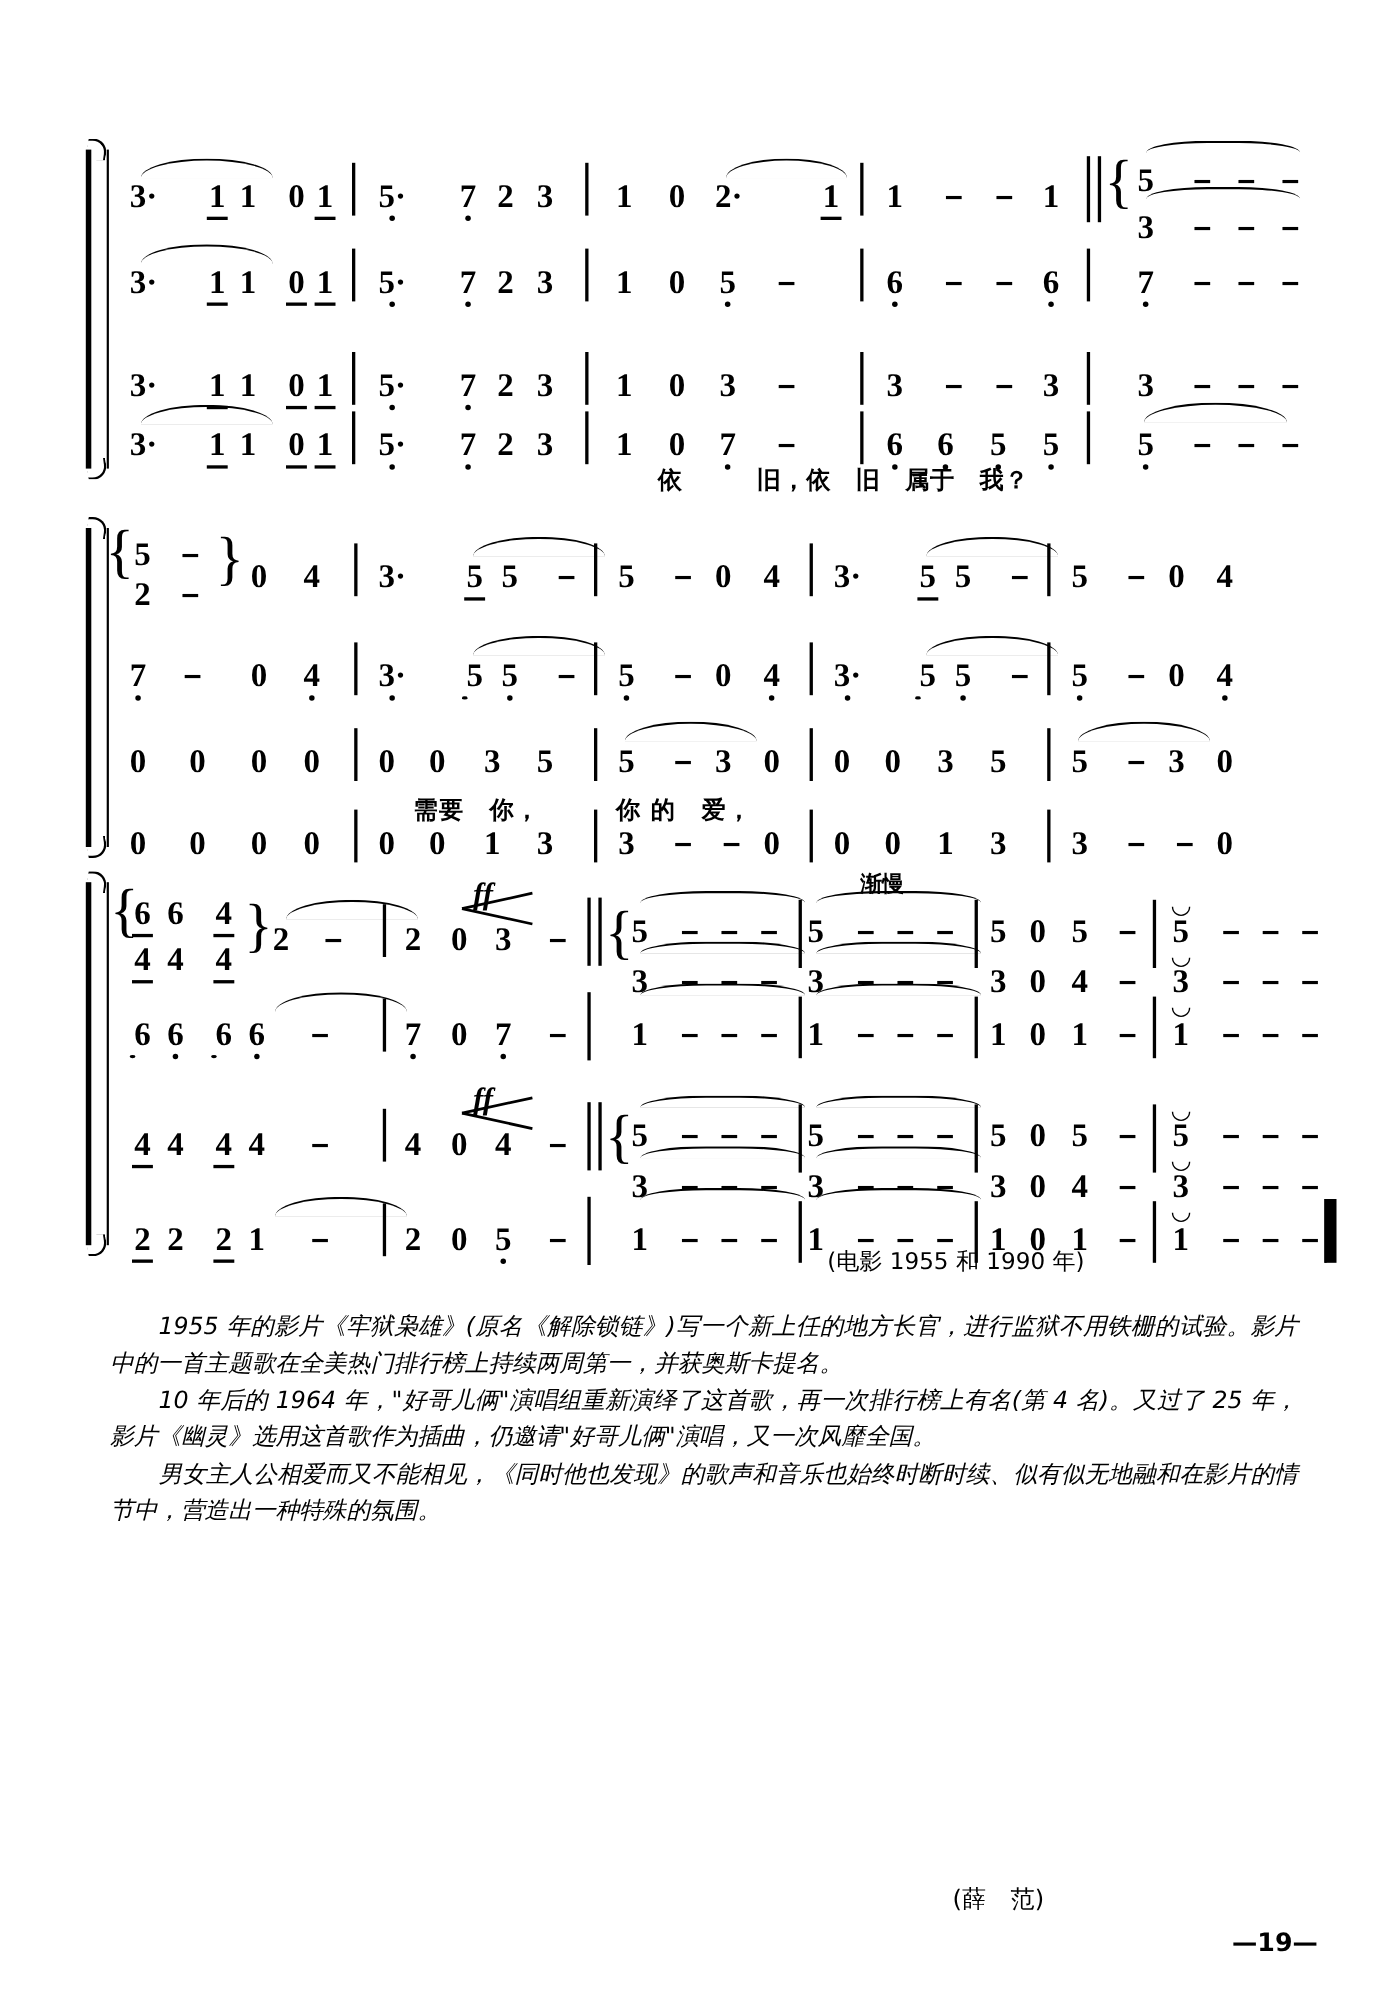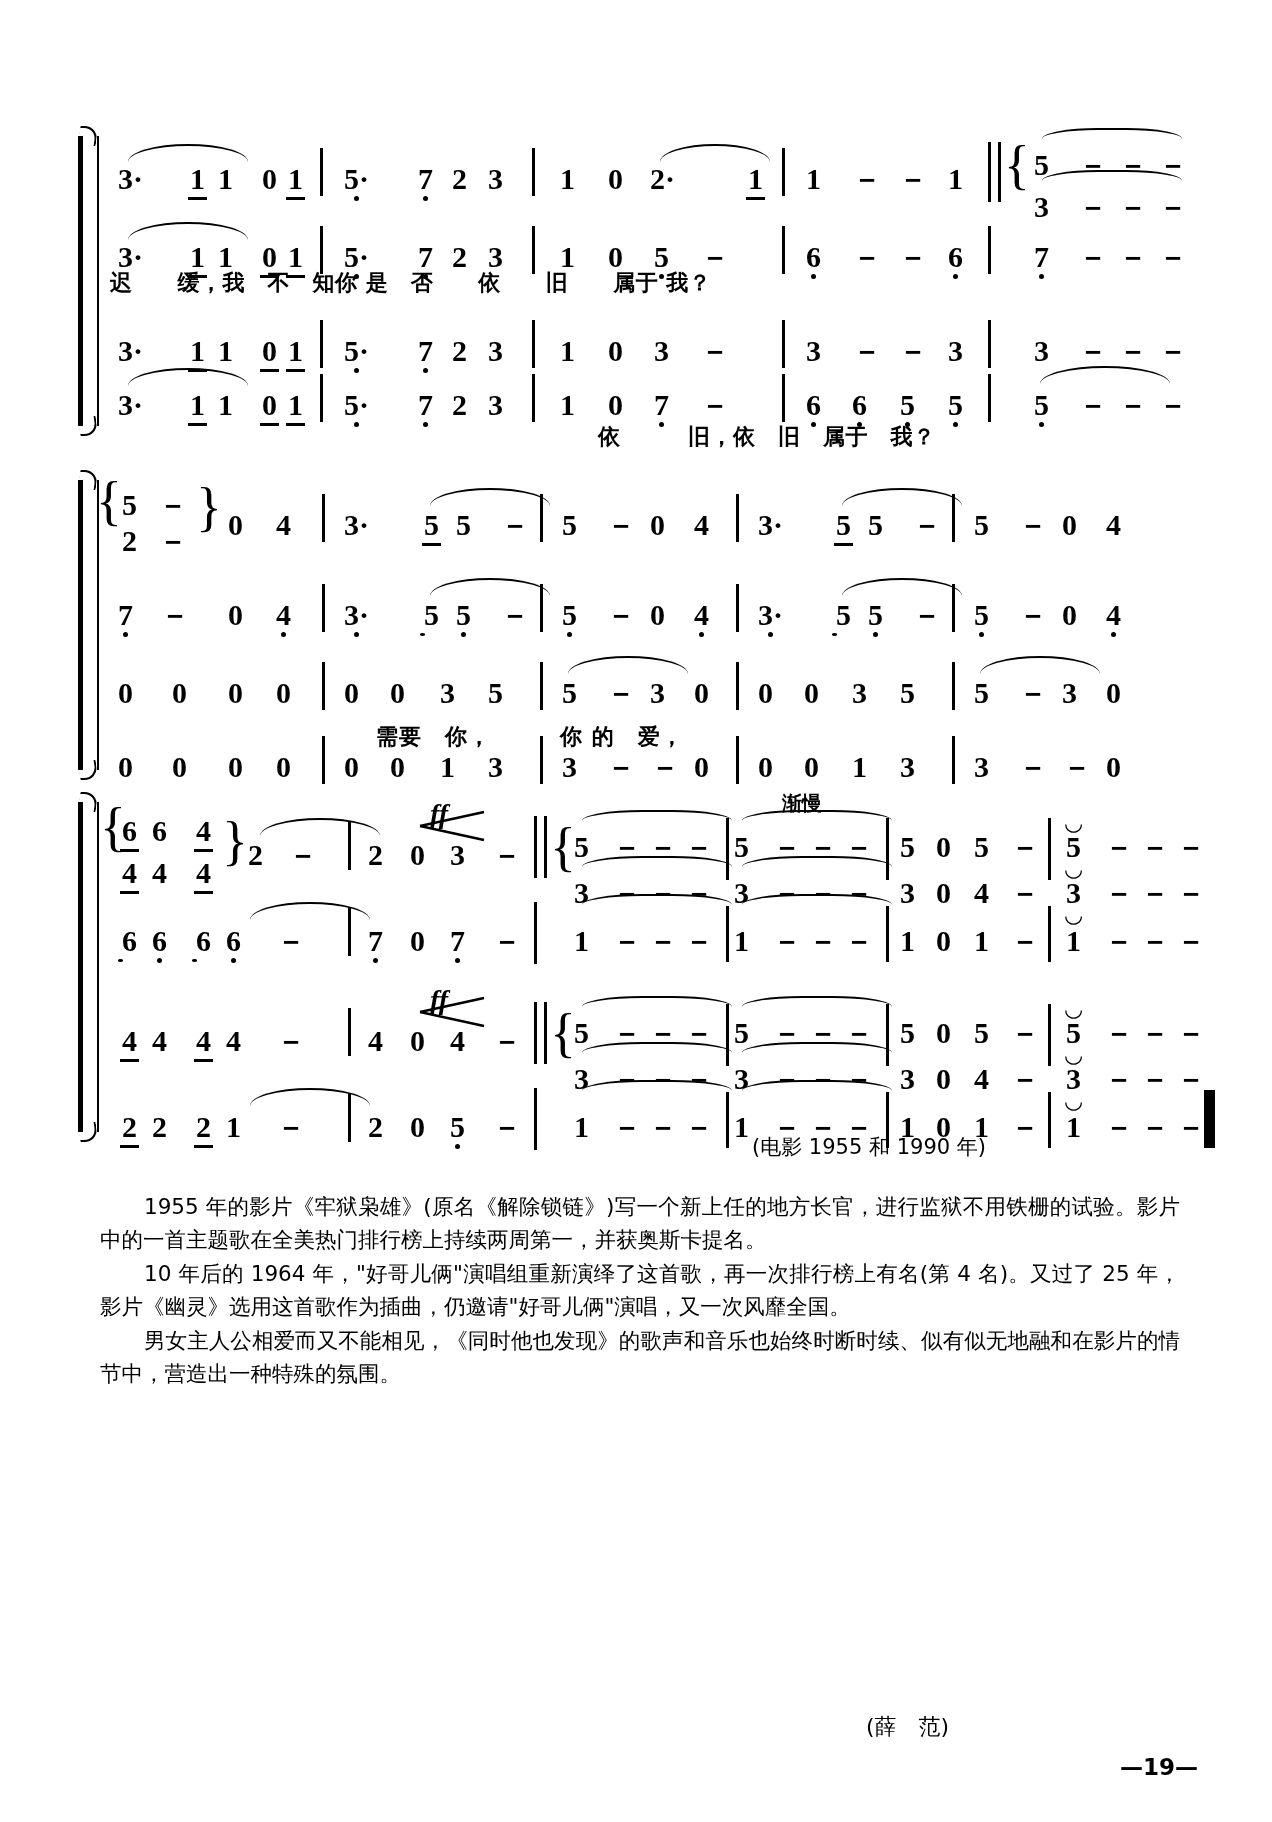--- a/index.html
+++ b/index.html
@@ -53,21 +53,21 @@
   .mark{position:absolute;font-family:"DejaVu Sans",sans-serif;font-weight:bold;font-size:20px;}
   .ital{position:absolute;font-family:"Liberation Serif",serif;font-style:italic;
         font-weight:bold;font-size:28px;}
   .fermata{position:absolute;font-size:22px;line-height:22px;}
   .hairpin{position:absolute;}
 
   
   .credit{position:absolute;font-family:"DejaVu Sans",sans-serif;font-size:21px;}
   .prose{position:absolute;left:100px;right:92px;
          font-family:"DejaVu Sans",sans-serif;font-size:21.5px;line-height:33px;
-         text-align:justify;}
+         text-align:justify;font-style:italic;}
   .prose p{margin:0 0 1px 0;text-indent:44px;}
   .pagenum{position:absolute;font-family:"DejaVu Sans",sans-serif;
            font-weight:bold;font-size:23px;border-top:0;}
   .sign{position:absolute;font-family:"DejaVu Sans",sans-serif;font-size:22px;}
 </style>
 </head>
 <body>
 
 <div class="page">
 
@@ -135,21 +135,20 @@
       <span class="aug" style="left:852px;top:24px;">－</span>
       <span class="aug" style="left:898px;top:24px;">－</span>
       <span class="note dotdown" style="left:948px;top:24px;">6</span>
       <div class="bar" style="left:988px;top:8px;height:48px;"></div>
       <span class="note dotdown" style="left:1034px;top:24px;">7</span>
       <span class="aug" style="left:1078px;top:24px;">－</span>
       <span class="aug" style="left:1118px;top:24px;">－</span>
       <span class="aug" style="left:1158px;top:24px;">－</span>
     </div>
 
-    <div class="lyr" style="left:110px;top:150px;letter-spacing:0.5px;">迟　　缓，我　不　知你 是　否　　依　　旧　　属于 我？</div>
 
     <div class="staff" style="position:absolute;top:194px;left:0;right:0;">
       <span class="note" style="left:118px;top:24px;">3·</span>
       <span class="note beam" style="left:190px;top:24px;">1</span>
       <span class="note" style="left:218px;top:24px;">1</span>
       <span class="note beam" style="left:262px;top:24px;">0</span>
       <span class="note beam" style="left:288px;top:24px;">1</span>
       <div class="bar" style="left:320px;top:8px;height:48px;"></div>
       <span class="note dotdown" style="left:344px;top:24px;">5·</span>
       <span class="note dotdown" style="left:418px;top:24px;">7</span>

